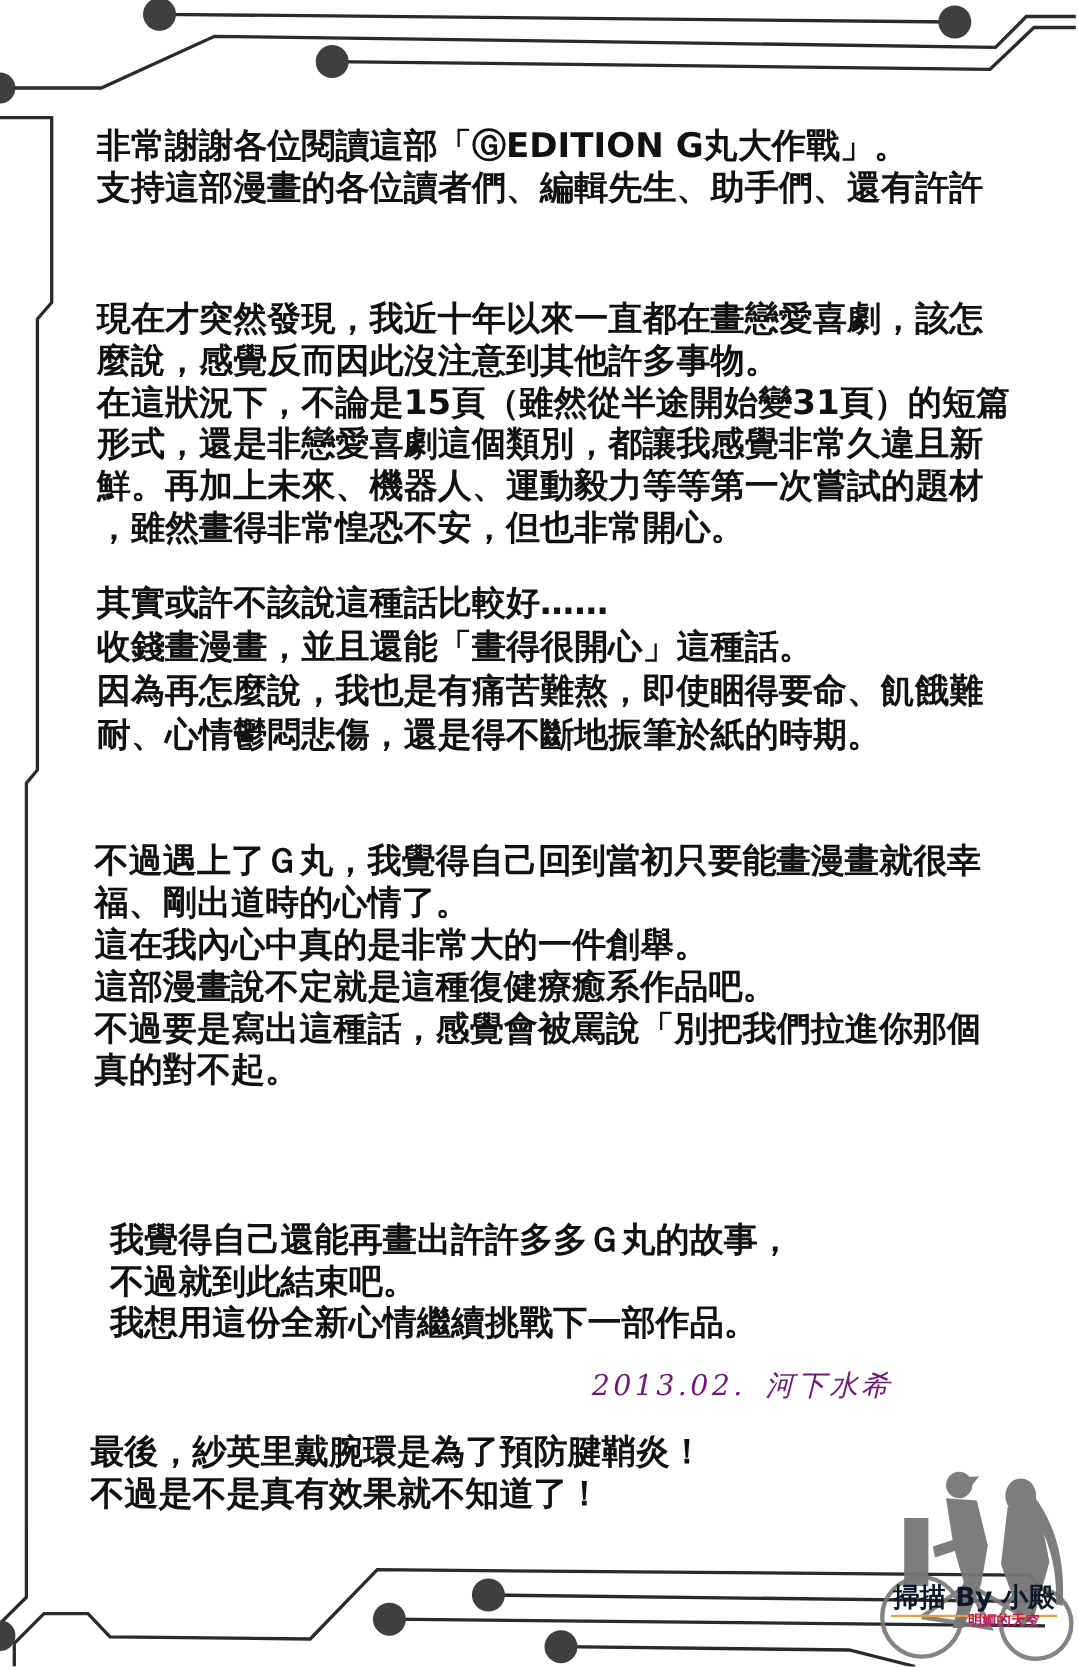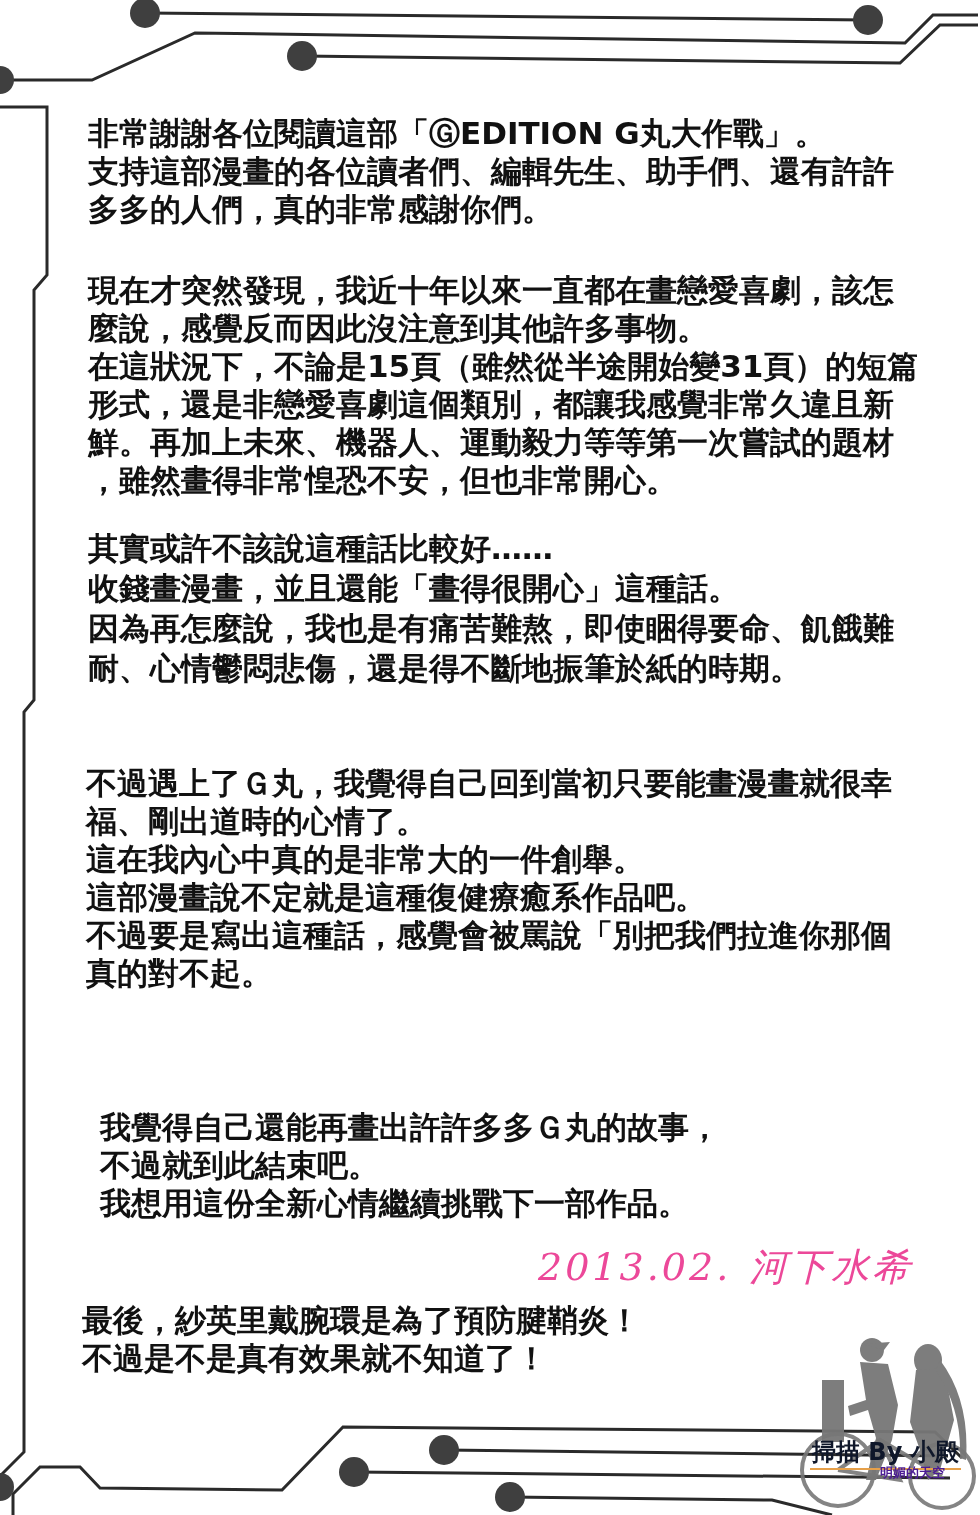--- a/index.html
+++ b/index.html
@@ -6,34 +6,34 @@
   body {
     width: 980px; height: 1515px; position: relative; overflow: hidden;
     background: #ffffff; color: #111;
     font-family: "DejaVu Sans", "Liberation Sans", sans-serif;
   }
   #circuit { position: absolute; left: 0; top: 0; width: 980px; height: 1515px; }
   .para { position: absolute; left: 88px; width: 860px; font-size: 31px; line-height: 38px; white-space: nowrap; letter-spacing: 0; }
   .para .line { display: block; height: 38px; font-weight: bold; }
   #p3 .line { height: 40px; line-height: 40px; }
   #signature {
-    position: absolute; left: 538px; top: 1242px; font-size: 38px;
+    position: absolute; left: 538px; top: 1242px; font-size: 26px;
     font-family: "DejaVu Serif", "Liberation Serif", serif; font-style: italic;
-    letter-spacing: 3px; color: #ec4899; white-space: nowrap;
+    letter-spacing: 3px; color: #701a75; white-space: nowrap;
   }
   #signature .sig-name { margin-left: 18px; }
   #watermark { position: absolute; left: 780px; top: 1330px; width: 200px; height: 185px; }
   #watermark svg { position: absolute; left: 0; top: 0; }
   .wm-text1 {
     position: absolute; left: 30px; top: 106px; font-size: 24px; font-weight: bold;
     color: #0f172a; white-space: nowrap; border-bottom: 2px solid #e6a04a; padding: 0 2px;
   }
   .wm-text2 {
     position: absolute; left: 100px; top: 134px; font-size: 13px; font-weight: bold;
-    color: #4c1d95; white-space: nowrap;
+    color: #be185d; white-space: nowrap;
   }
 </style>
 </head>
 <body>
 
 <svg id="circuit" viewBox="0 0 980 1515" xmlns="http://www.w3.org/2000/svg">
   <g fill="none" stroke="#2a2a2a" stroke-width="3" stroke-linejoin="miter">
 
     <path d="M145,13 L868,20"></path>
     <path d="M0,80 L92,80 L195,33 L905,43 L933,15 L978,15"></path>
@@ -55,21 +55,20 @@
     <circle cx="444" cy="1450" r="15"></circle>
     <circle cx="354" cy="1472" r="15"></circle>
     <circle cx="510" cy="1497" r="15"></circle>
   </g>
 </svg>
 
 <main>
   <section class="para" id="p1" style="top:114px">
     <span class="line">非常謝謝各位閱讀這部「ⒼEDITION G丸大作戰」。</span>
     <span class="line">支持這部漫畫的各位讀者們、編輯先生、助手們、還有許許</span>
-    <span class="line">多多的人們，真的非常感謝你們。</span>
   </section>
 
   <section class="para" id="p2" style="top:271px">
     <span class="line">現在才突然發現，我近十年以來一直都在畫戀愛喜劇，該怎</span>
     <span class="line">麼說，感覺反而因此沒注意到其他許多事物。</span>
     <span class="line">在這狀況下，不論是15頁（雖然從半途開始變31頁）的短篇</span>
     <span class="line">形式，還是非戀愛喜劇這個類別，都讓我感覺非常久違且新</span>
     <span class="line">鮮。再加上未來、機器人、運動毅力等等第一次嘗試的題材</span>
     <span class="line">，雖然畫得非常惶恐不安，但也非常開心。</span>
   </section>

